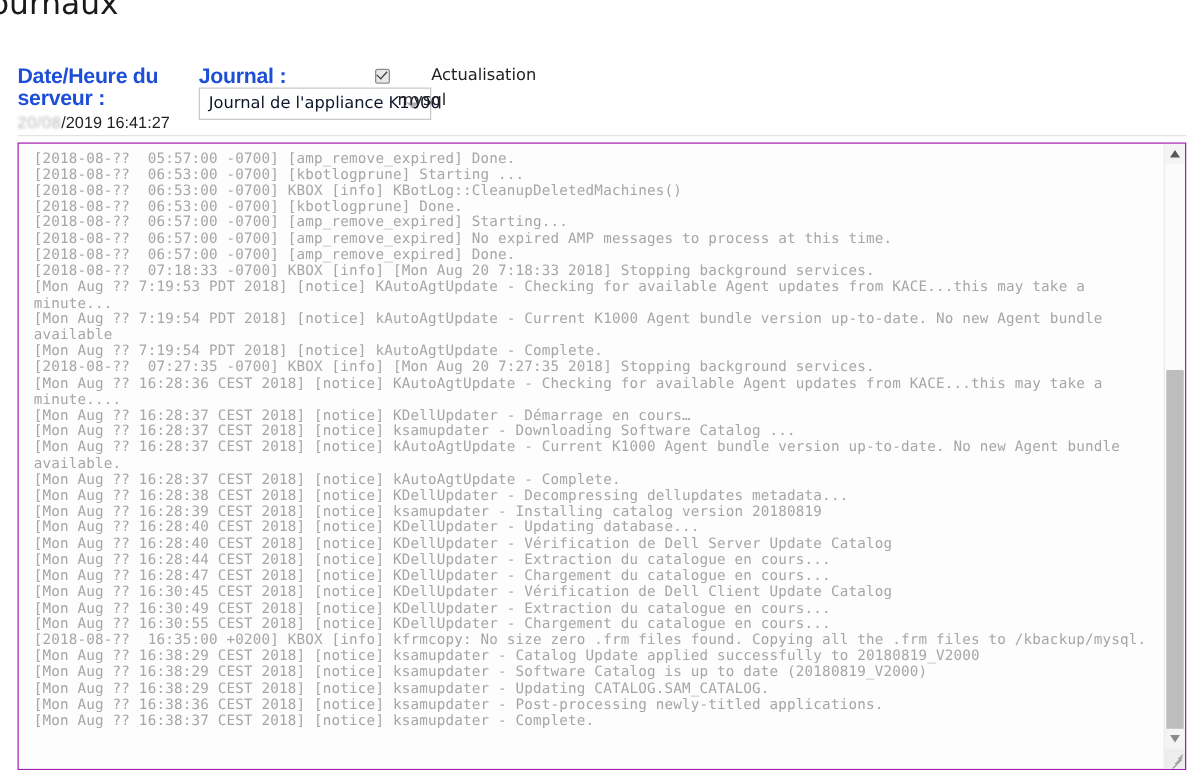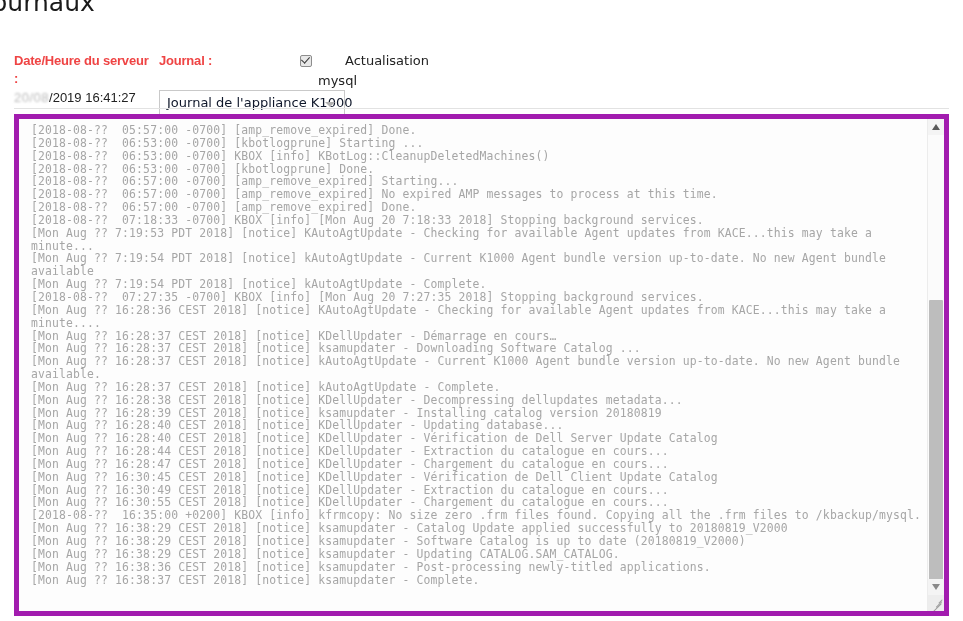--- a/index.html
+++ b/index.html
@@ -41,23 +41,23 @@
     height: 58px;
   }
 
   .field-server-datetime {
     position: absolute;
     left: 14px;
     top: 6px;
     width: 135px;
   }
   .field-label-strong {
-    font-size: 13px;
+    font-size: 17px;
     font-weight: bold;
-    color: #ef4444;
+    color: #1d4ed8;
     line-height: 18px;
     letter-spacing: -0.2px;
   }
   .server-datetime-value {
     font-size: 13px;
     color: #222;
     line-height: 18px;
     margin-top: 1px;
     white-space: nowrap;
   }
@@ -67,21 +67,21 @@
     filter: blur(1.1px);
     letter-spacing: 0.5px;
   }
 
   .field-journal {
     position: absolute;
     left: 159px;
     top: 6px;
   }
   .field-journal .field-label-strong {
-    margin-bottom: 20px;
+    margin-bottom: 0;
   }
 
   .select-wrap {
     position: relative;
     width: 186px;
     height: 26px;
     background: #ffffff;
     border: 1px solid #c9c9c9;
     box-sizing: border-box;
   }
@@ -167,21 +167,21 @@
   }
 
   
   .log-panel {
     position: absolute;
     left: 14px;
     top: 114px;
     width: 935px;
     height: 502px;
     background: #fdfdfd;
-    border: 5px solid #a21caf;
+    border: 1px solid #a21caf;
     box-sizing: border-box;
     overflow: hidden;
   }
 
   .log-scroll-area {
     position: absolute;
     left: 0;
     top: 0;
     right: 17px;
     bottom: 0;

